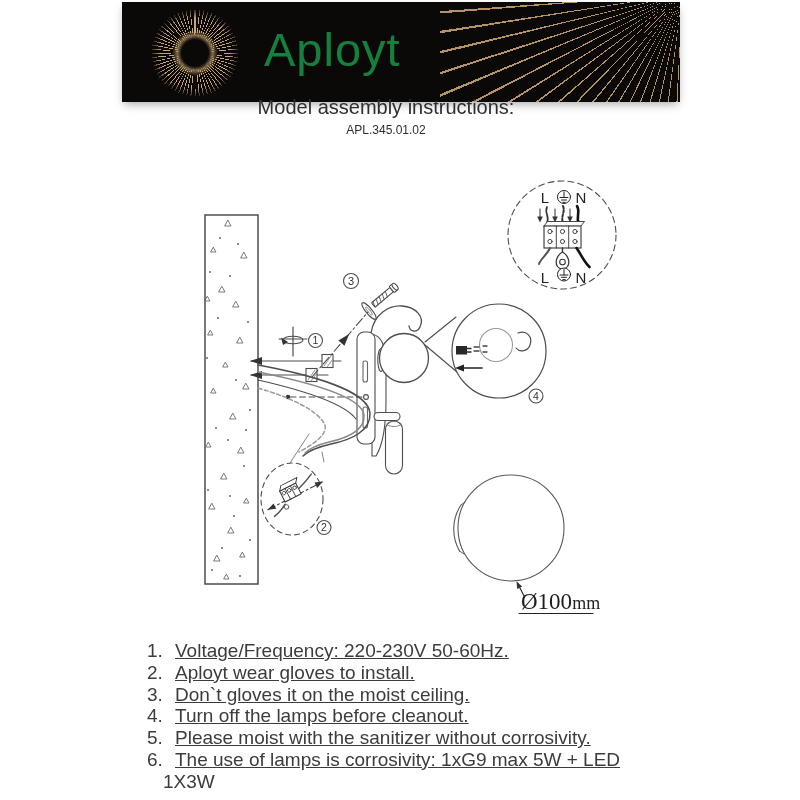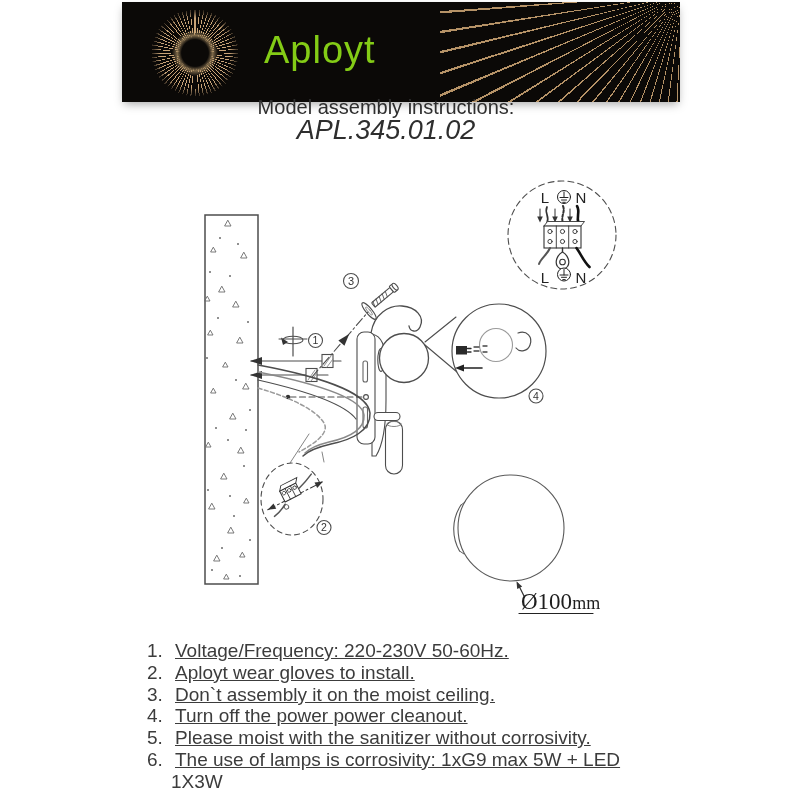--- a/index.html
+++ b/index.html
@@ -18,39 +18,39 @@
     background:repeating-conic-gradient(#c9a478 0 1.4deg, rgba(11,9,7,0) 1.4deg 5.6deg);
   }
   .starburst::before{
     content:"";position:absolute;inset:0;border-radius:50%;
     background:
       radial-gradient(circle, rgba(222,186,130,0) 22%, rgba(222,186,130,.55) 29%, rgba(222,186,130,0) 38%),
       radial-gradient(circle, #0b0907 0 25%, rgba(11,9,7,0) 33% 57%, #0b0907 74%);
   }
   .brand{
     position:absolute;left:142px;top:50%;transform:translateY(-54%);
-    font-size:38px;font-weight:400;letter-spacing:1px;color:#84cc16;
+    font-size:47px;font-weight:400;letter-spacing:1px;color:#15803d;
   }
   .banner-rays{
     position:absolute;top:0;right:0;width:240px;height:100%;
     background:repeating-conic-gradient(from 178deg at 101% -8%, #bf9a6c 0 0.55deg, rgba(11,9,7,0) 0.55deg 4.6deg);
     opacity:.95;
   }
   
   .title-block{position:absolute;left:0;top:96px;width:772px;text-align:center;color:#2e2e2e;}
   .title-line1{font-size:20px;line-height:23px;}
-  .title-line2{font-size:27px;line-height:23px;font-style:italic;}
+  .title-line2{font-size:12px;line-height:23px;}
   
   .diagram{position:absolute;left:0;top:160px;}
   
   .instr{position:absolute;left:147px;top:640px;width:545px;color:#3c3c3c;font-size:19px;line-height:21.8px;}
   .instr-row{display:flex;}
   .instr-num{width:28px;flex:0 0 28px;}
   .instr-text{flex:1;text-decoration:underline;}
-  .instr-cont{margin-left:24px;}
+  .instr-cont{margin-left:16px;}
 </style>
 </head>
 <body>
 
 <div class="banner">
   <div class="starburst"></div>
   <div class="brand">Aployt</div>
   <div class="banner-rays"></div>
 </div>
 
@@ -301,25 +301,25 @@
   <div class="instr-row">
     <span class="instr-num">1.</span>
     <span class="instr-text">Voltage/Frequency: 220-230V 50-60Hz.</span>
   </div>
   <div class="instr-row">
     <span class="instr-num">2.</span>
     <span class="instr-text">Aployt wear gloves to install.</span>
   </div>
   <div class="instr-row">
     <span class="instr-num">3.</span>
-    <span class="instr-text">Don`t assembly it on the moist ceiling.</span>
+    <span class="instr-text">Don`t gloves it on the moist ceiling.</span>
   </div>
   <div class="instr-row">
     <span class="instr-num">4.</span>
-    <span class="instr-text">Turn off the power power cleanout.</span>
+    <span class="instr-text">Turn off the lamps before cleanout.</span>
   </div>
   <div class="instr-row">
     <span class="instr-num">5.</span>
     <span class="instr-text">Please moist with the sanitizer without corrosivity.</span>
   </div>
   <div class="instr-row">
     <span class="instr-num">6.</span>
     <span class="instr-text">The use of lamps is corrosivity: 1xG9 max 5W + LED</span>
   </div>
   <div class="instr-cont">1X3W</div>

